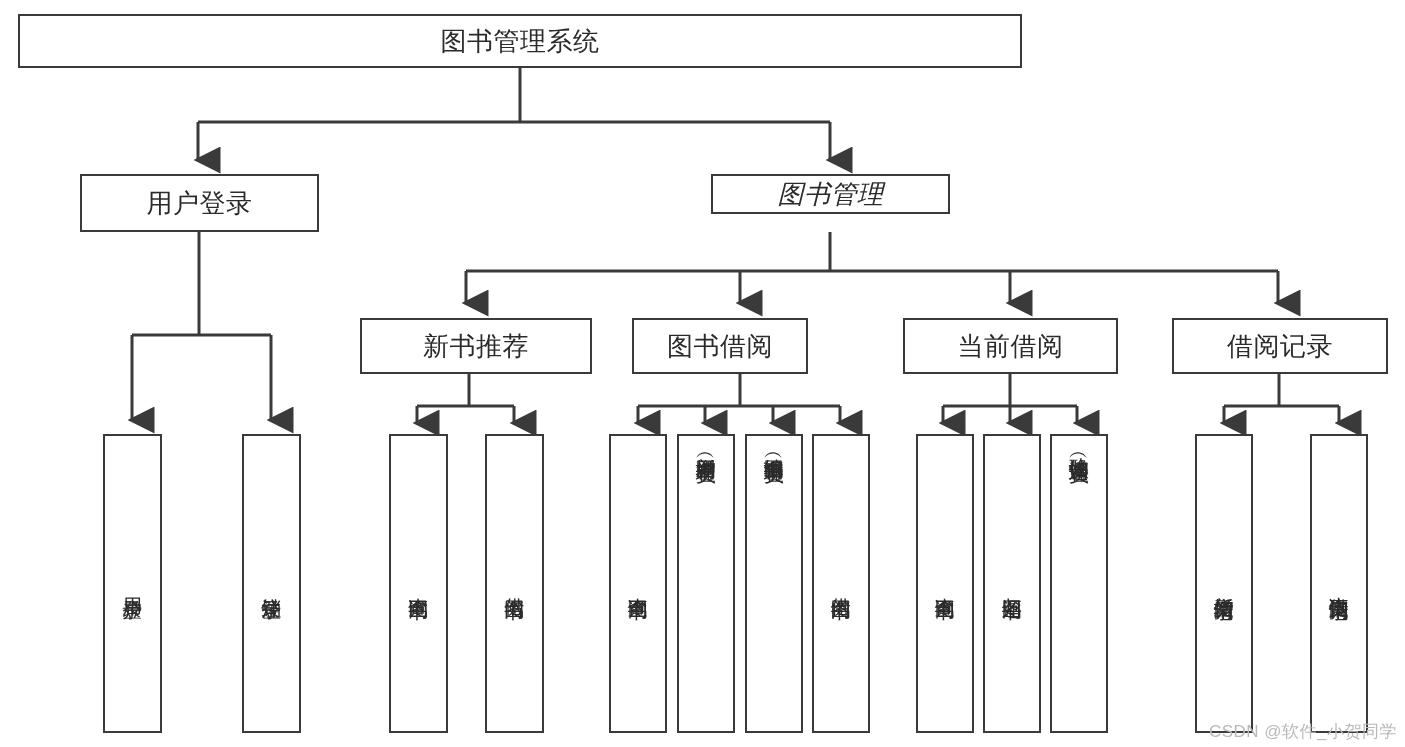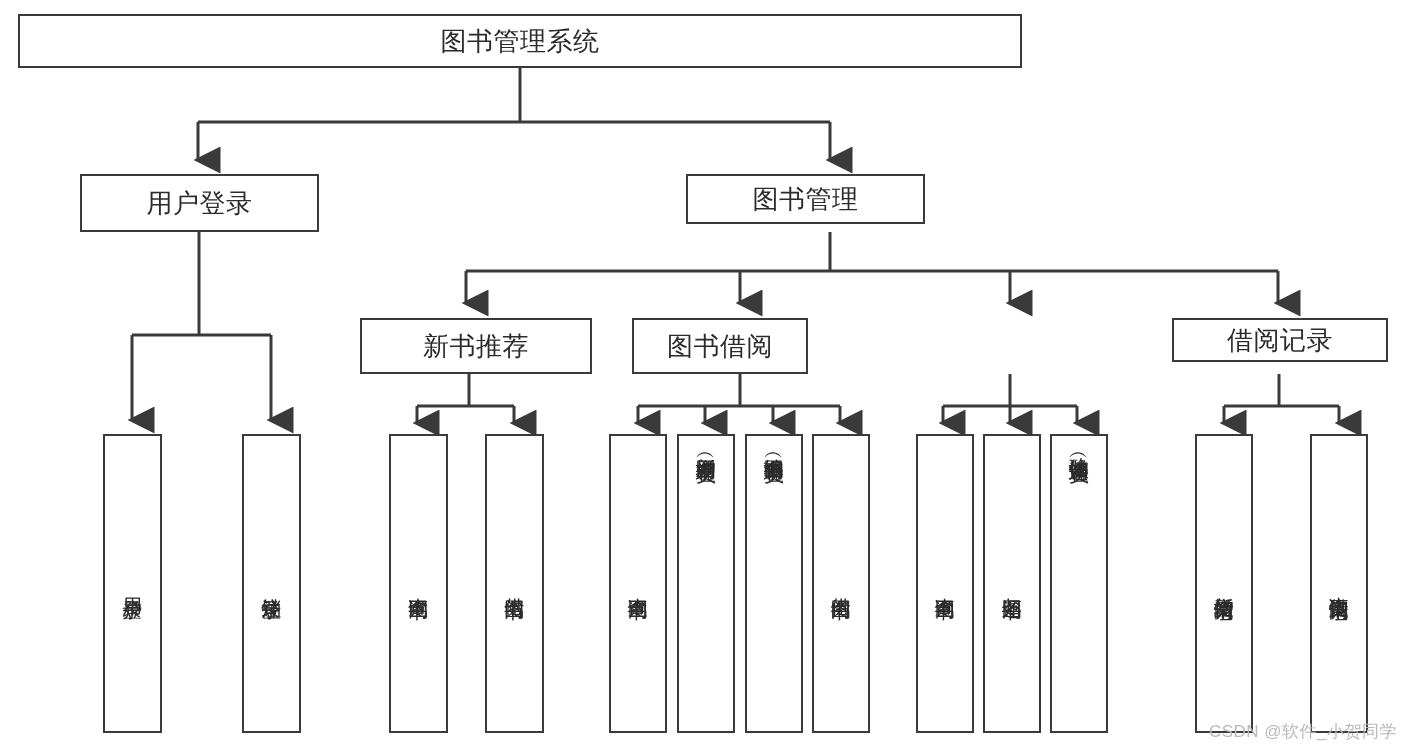--- a/index.html
+++ b/index.html
@@ -120,31 +120,34 @@
     </g>
   </svg>
 
   <div class="node horiz" style="left:18px; top:14px; width:1004px; height:54px;">
     <span>图书管理系统</span>
   </div>
 
   <div class="node horiz" style="left:80px; top:174px; width:239px; height:58px;">
     <span>用户登录</span>
   </div>
-  <div class="node horiz" style="left:686px; top:174px; width:239px; height:50px;">
+  <div class="node horiz" style="left:711px; top:174px; width:239px; height:40px;font-style:italic;">
     <span>图书管理</span>
   </div>
 
   <div class="node horiz" style="left:360px; top:318px; width:232px; height:56px;">
     <span>新书推荐</span>
   </div>
   <div class="node horiz" style="left:632px; top:318px; width:176px; height:56px;">
     <span>图书借阅</span>
   </div>
-  <div class="node horiz" style="left:1172px; top:318px; width:216px; height:44px;">
+  <div class="node horiz" style="left:903px; top:318px; width:215px; height:56px;">
+    <span>当前借阅</span>
+  </div>
+  <div class="node horiz" style="left:1172px; top:318px; width:216px; height:56px;">
     <span>借阅记录</span>
   </div>
 
   <div class="node vert center" style="left:103px; top:434px; width:59px; height:299px;">
     <span class="vtext">用户登录</span>
   </div>
   <div class="node vert center" style="left:242px; top:434px; width:59px; height:299px;">
     <span class="vtext">注销登录</span>
   </div>
 

